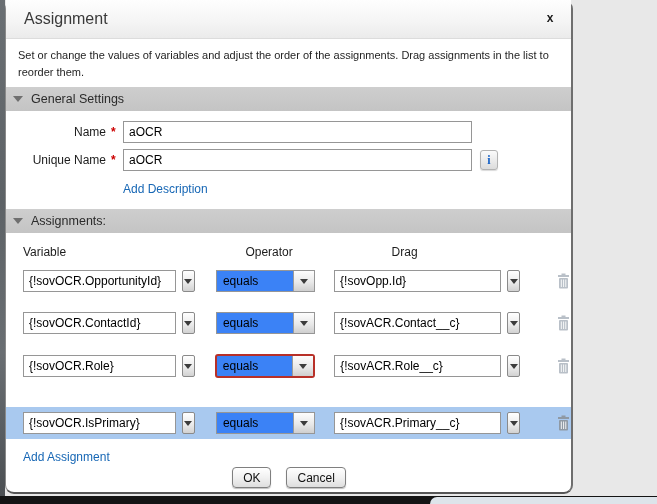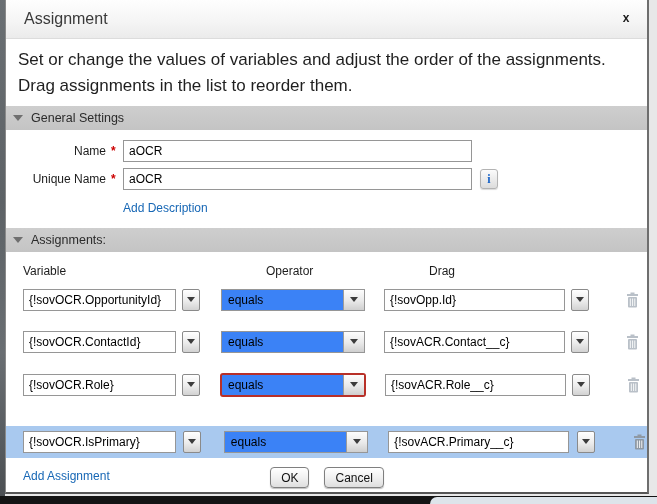--- a/index.html
+++ b/index.html
@@ -10,31 +10,31 @@
     -webkit-font-smoothing:antialiased;
   }
   
   .backdrop-left{position:absolute;left:0;top:0;width:5px;height:504px;
     background:linear-gradient(180deg,#6a6f73 0%,#5d6266 40%,#696e72 70%,#4a4e52 100%);}
   .backdrop-bottom{position:absolute;left:0;top:496px;width:657px;height:8px;background:#141414;}
   .backdrop-tab{position:absolute;left:430px;top:497px;width:227px;height:7px;
     background:#dde4ea;border-top-left-radius:8px;}
 
   
-  .modal{position:absolute;left:5px;top:0;width:644px;height:494px;background:#ffffff;
+  .modal{position:absolute;left:5px;top:0;width:568px;height:494px;background:#ffffff;
     border-left:1px solid #8a8a8a;border-right:2px solid #6e6e6e;border-bottom:2px solid #565656;
-    box-sizing:border-box;}
+    box-sizing:border-box;border-radius:9px;}
 
   .titlebar{height:38px;background:linear-gradient(180deg,#fefefe 0%,#f4f4f4 60%,#ebebeb 100%);
     border-bottom:1px solid #dcdcdc;position:relative;}
   .title{font-size:16px;color:#3a3a3a;line-height:38px;padding-left:18px;}
   .close-btn{position:absolute;right:13px;top:10px;width:16px;height:16px;cursor:pointer;
     font-size:12px;font-weight:bold;color:#1a1a1a;text-align:center;line-height:16px;}
 
-  .description{font-size:17px;color:#1f1f1f;line-height:1.55;padding:8px 16px 6px 12px;}
+  .description{font-size:11px;color:#1f1f1f;line-height:1.55;padding:8px 16px 6px 12px;}
 
   .section-header{height:24px;background:linear-gradient(180deg,#cecece 0%,#c4c4c4 100%);
     display:flex;align-items:center;padding-left:7px;box-sizing:border-box;}
   .tri-down{width:0;height:0;border-left:5px solid transparent;border-right:5px solid transparent;
     border-top:6px solid #6f6f6f;margin-right:8px;}
   .section-title{font-size:12.5px;color:#2b2b2b;}
 
   
   .form-area{padding:10px 0 12px 0;}
   .form-row{display:flex;align-items:center;margin:0 0 6px 0;}

